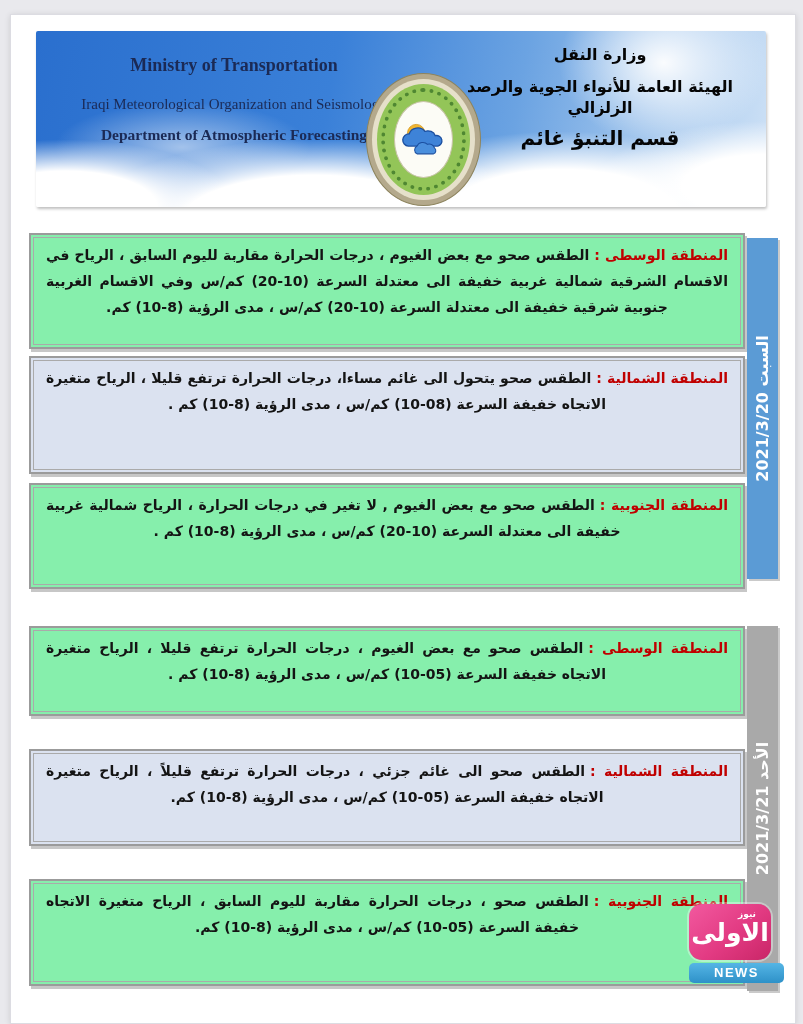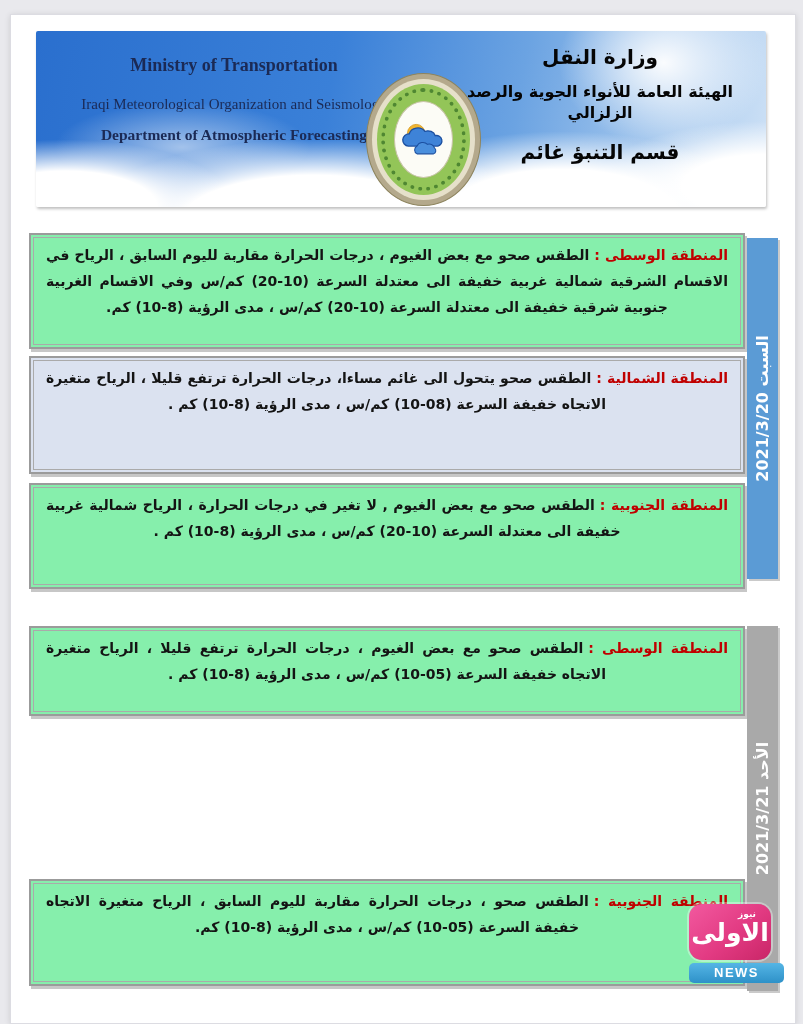--- a/index.html
+++ b/index.html
@@ -28,22 +28,22 @@
       linear-gradient(100deg,#2a6fce 0%,#3a80d8 40%,#6ba3e2 65%,#a7c9ee 85%,#cfe2f6 100%);
     box-shadow:1px 2px 3px rgba(0,0,0,.25);
   }
   .hdr-en{position:absolute;left:28px;top:24px;width:340px;text-align:center;
     color:#1b2a55;font-family:"Liberation Serif",serif;}
   .hdr-en .l1{font-size:18px;font-weight:bold;margin-bottom:20px;}
   .hdr-en .l2{font-size:15px;margin-bottom:13px;}
   .hdr-en .l3{font-size:15.5px;font-weight:bold;}
   .hdr-ar{position:absolute;right:16px;top:14px;width:300px;text-align:center;
     direction:rtl;color:#050505;font-weight:bold;}
-  .hdr-ar .a1{font-size:20px;margin-bottom:13px;}
-  .hdr-ar .a2{font-size:16px;margin-bottom:16px;line-height:1.3;}
+  .hdr-ar .a1{font-size:16px;margin-bottom:13px;}
+  .hdr-ar .a2{font-size:16px;margin-bottom:7px;line-height:1.3;}
   .hdr-ar .a3{font-size:20px;}
   
   .seal{position:absolute;left:330px;top:42px;width:115px;height:133px;}
   .seal .r1{position:absolute;inset:0;border-radius:50%;background:#b4a98c;border:1px solid #8d845e;box-sizing:border-box;}
   .seal .r2{position:absolute;inset:6px;border-radius:50%;background:#e6e0ca;}
   .seal .r3{position:absolute;inset:11px;border-radius:50%;background:#93c558;}
   .seal .r3::after{content:"";position:absolute;inset:4px;border-radius:50%;
     border:4px dotted rgba(25,84,20,.55);}
   .seal .core{position:absolute;inset:28px;border-radius:50%;background:#fcfcf6;
     border:1px solid #c9c4aa;display:flex;align-items:center;justify-content:center;}
@@ -152,20 +152,25 @@
   <div class="band band1">
     <span class="rot">السبت 2021/3/20</span>
   </div>
 
   <div class="fbox b4 bg-white">
     <p>
       <span class="region">المنطقة الوسطى :</span><span>الطقس صحو مع بعض الغيوم ، درجات الحرارة ترتفع قليلا ، الرياح متغيرة الاتجاه خفيفة السرعة (05-10) كم/س ، مدى الرؤية (8-10) كم .</span>
     </p>
   </div>
 
+  <div class="fbox b5 bg-blue">
+    <p>
+      <span class="region">المنطقة الشمالية :</span><span>الطقس صحو الى غائم جزئي ، درجات الحرارة ترتفع قليلاً ، الرياح متغيرة الاتجاه خفيفة السرعة (05-10) كم/س ، مدى الرؤية (8-10) كم.</span>
+    </p>
+  </div>
 
   <div class="fbox b6 bg-white">
     <p>
       <span class="region">المنطقة الجنوبية :</span><span>الطقس صحو ، درجات الحرارة مقاربة لليوم السابق ، الرياح متغيرة الاتجاه خفيفة السرعة (05-10) كم/س ، مدى الرؤية (8-10) كم.</span>
     </p>
   </div>
 
   <div class="band band2">
     <span class="rot">الأحد 2021/3/21</span>
   </div>

